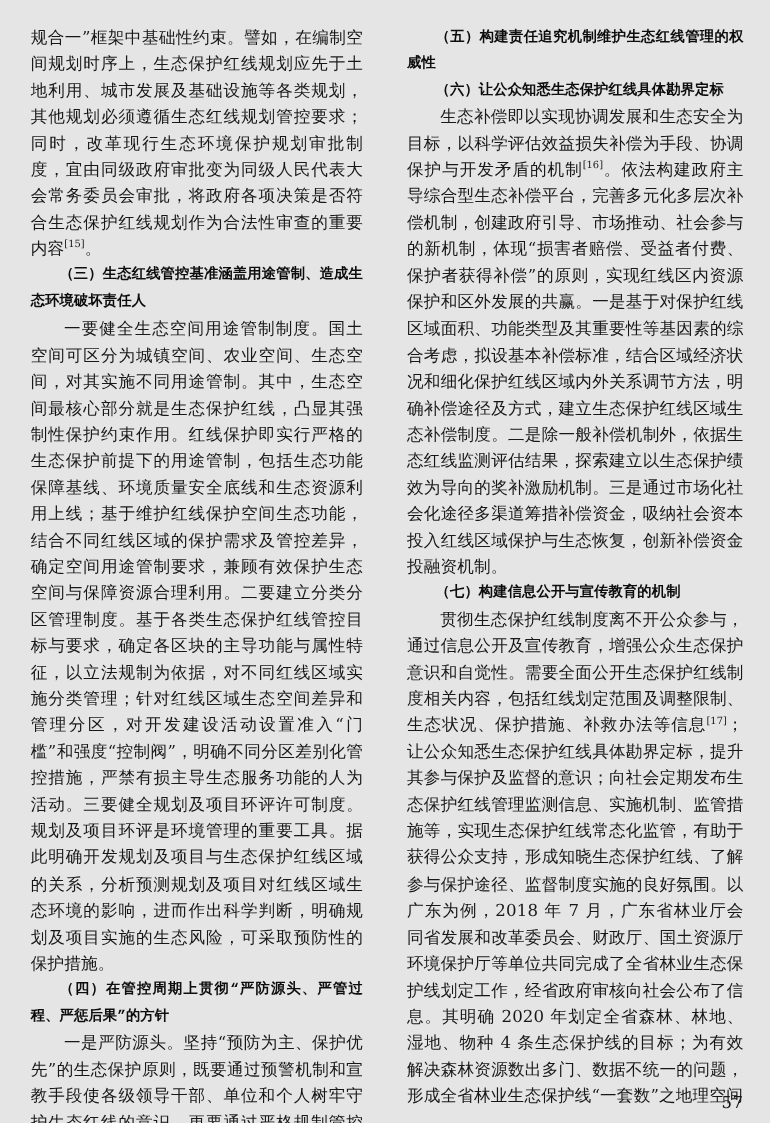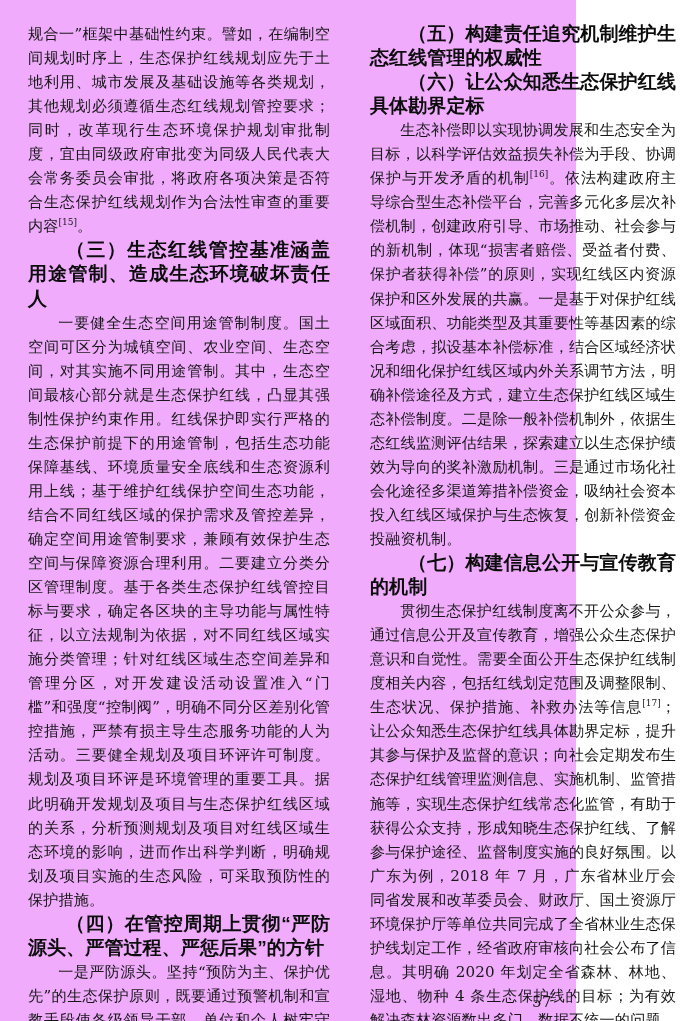--- a/index.html
+++ b/index.html
@@ -13,23 +13,23 @@
     height: 1021px;
     overflow: hidden;
     font-family: "DejaVu Serif", "Liberation Serif", serif;
     color: #1a1a1a;
     position: relative;
   }
   .page {
     position: absolute;
     left: 0;
     top: 0;
-    width: 576px;
+    width: 700px;
     height: 1021px;
-    background: #f0abfc;
+    background: #e5e5e5;
   }
   .columns {
     position: absolute;
     left: 0;
     top: 0;
     width: 700px;
     height: 1021px;
     display: flex;
     flex-direction: row;
   }
@@ -55,23 +55,23 @@
   p.body {
     text-indent: 2em;
     font-family: "DejaVu Serif", "Liberation Serif", serif;
     font-weight: 400;
   }
   p.cont {
     text-indent: 0;
   }
   p.heading {
     text-indent: 2em;
-    font-family: Liberation Sans, sans-serif;
+    font-family: Liberation Mono, monospace;
     font-weight: 700;
-    font-size: 19px;
+    font-size: 13px;
     line-height: 24.05px;
     letter-spacing: 0.1px;
     color: #0d0d0d;
   }
   sup.cite {
     font-size: 9px;
     vertical-align: super;
     line-height: 0;
     letter-spacing: 0;
   }

